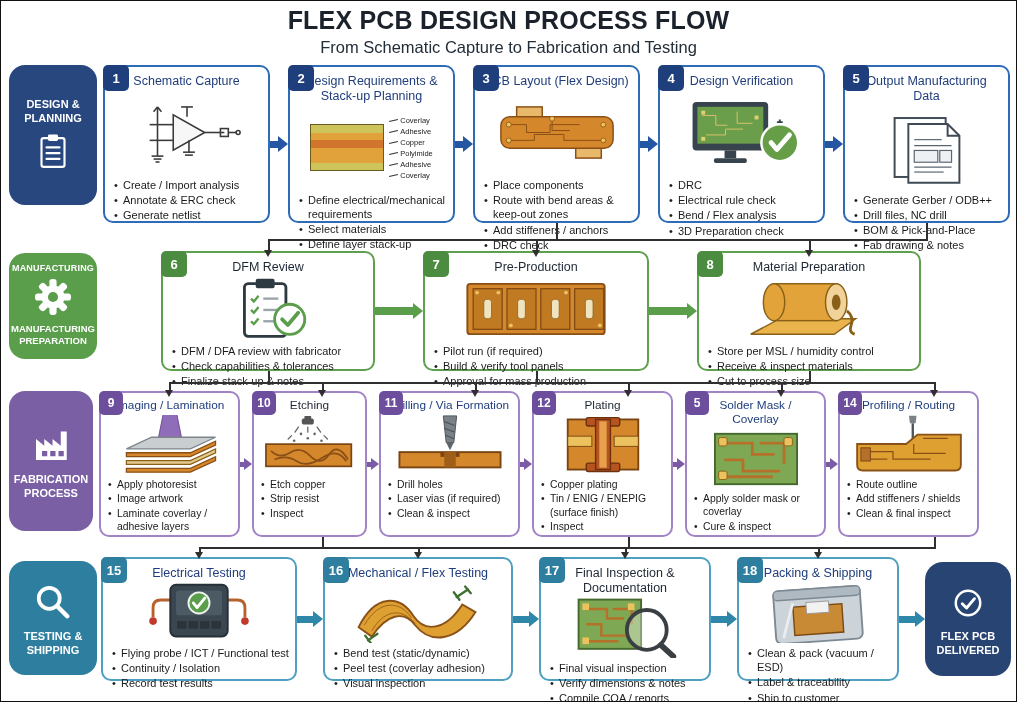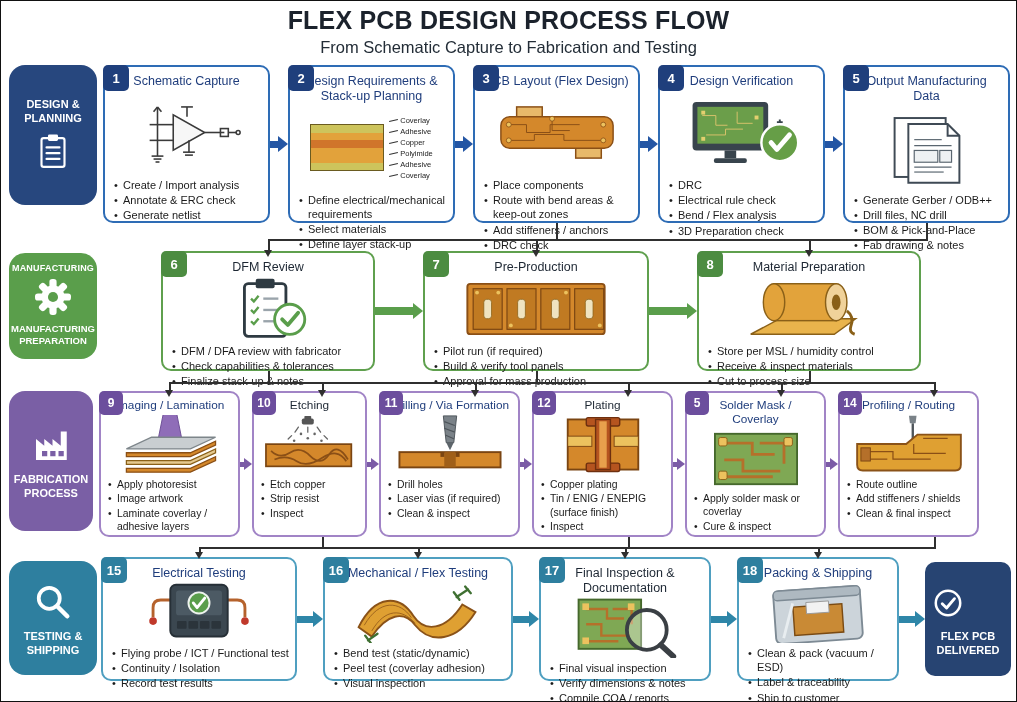--- a/index.html
+++ b/index.html
@@ -49,22 +49,22 @@
   #row-0 .harrow{width:18px;}
   #row-1 .harrow{width:48px;}
   #row-2 .harrow{width:12px;}
   #row-3 .harrow{width:26px;}
   .harrow .bar{flex:1;height:7px;background:var(--c-arrow);}
   .harrow .head{width:0;height:0;border-top:8px solid transparent;border-bottom:8px solid transparent;border-left:10px solid var(--c-arrow);}
   #row-1 .harrow .bar{height:8px;}
   #row-2 .harrow .bar{height:5px;}
   #row-2 .harrow .head{border-top-width:6px;border-bottom-width:6px;border-left-width:8px;}
 
-  .end-node{align-self:center;width:86px;height:114px;border-radius:10px;color:#fff;display:flex;flex-direction:column;
-            align-items:flex-start;justify-content:center;text-align:center;}
+  .end-node{align-self:center;width:86px;height:114px;border-radius:18px;color:#fff;display:flex;flex-direction:column;
+            align-items:center;justify-content:center;text-align:center;}
   .end-node .sb-label{font-size:11px;}
 
   .vline{position:absolute;width:2px;background:#2f2f2f;}
   .hline{position:absolute;height:2px;background:#2f2f2f;}
   .vhead{position:absolute;width:0;height:0;border-left:4.5px solid transparent;border-right:4.5px solid transparent;border-top:7px solid #2f2f2f;}
 
   .icon.stack{gap:5px;}
   .stack-bars{display:flex;flex-direction:column;width:72px;border:1px solid #6a5b20;}
   .stack-bar{height:7.5px;}
   .stack-labels{display:flex;flex-direction:column;justify-content:space-between;height:64px;}

